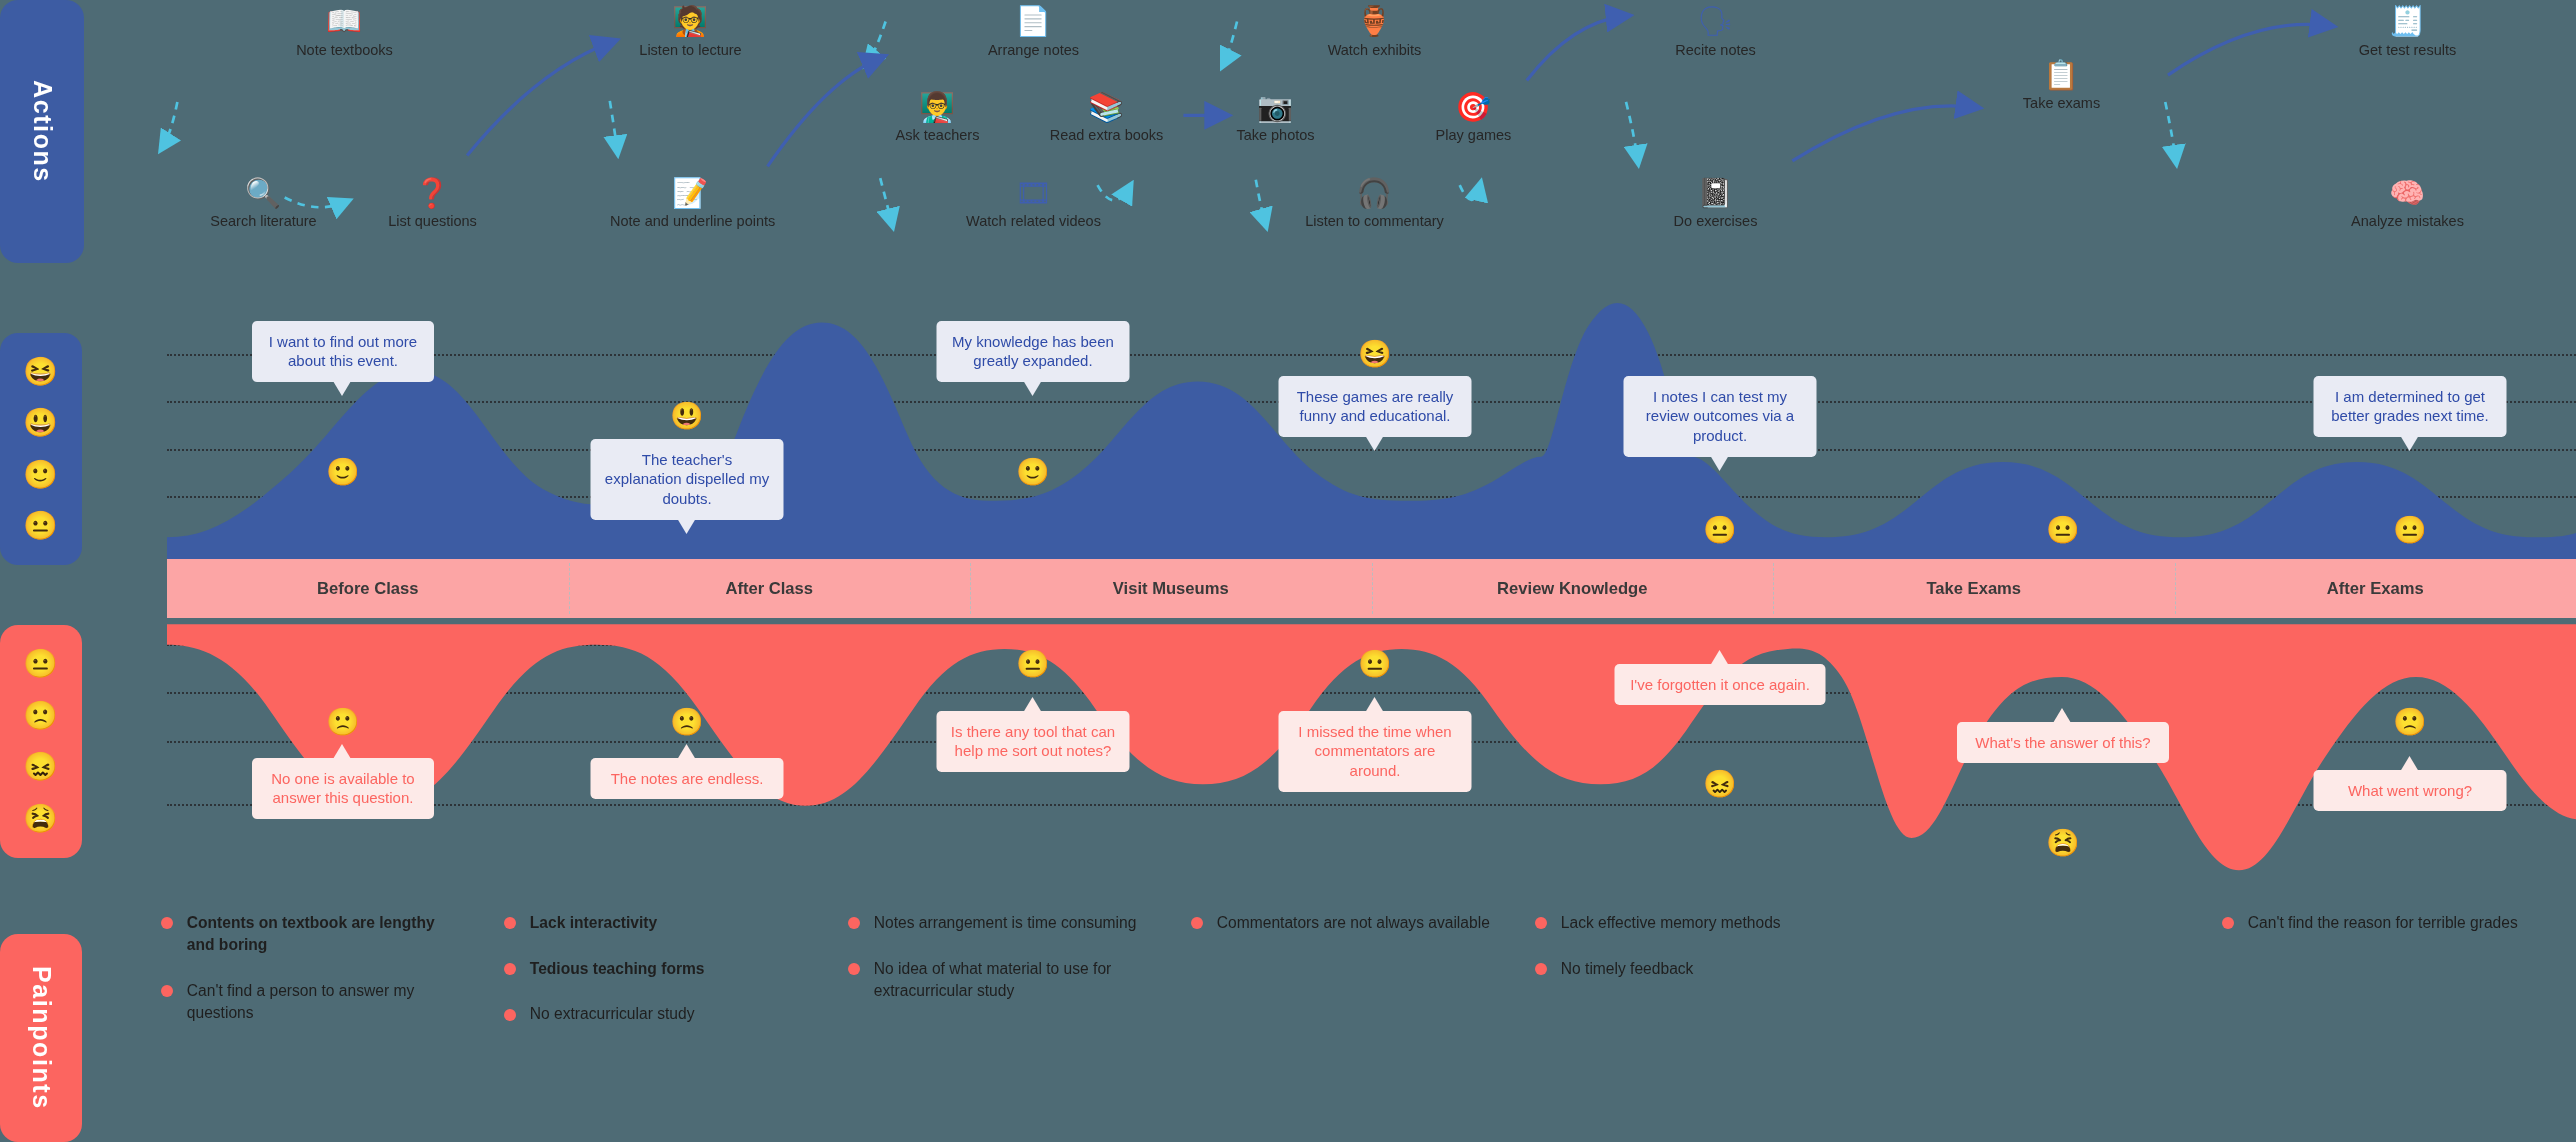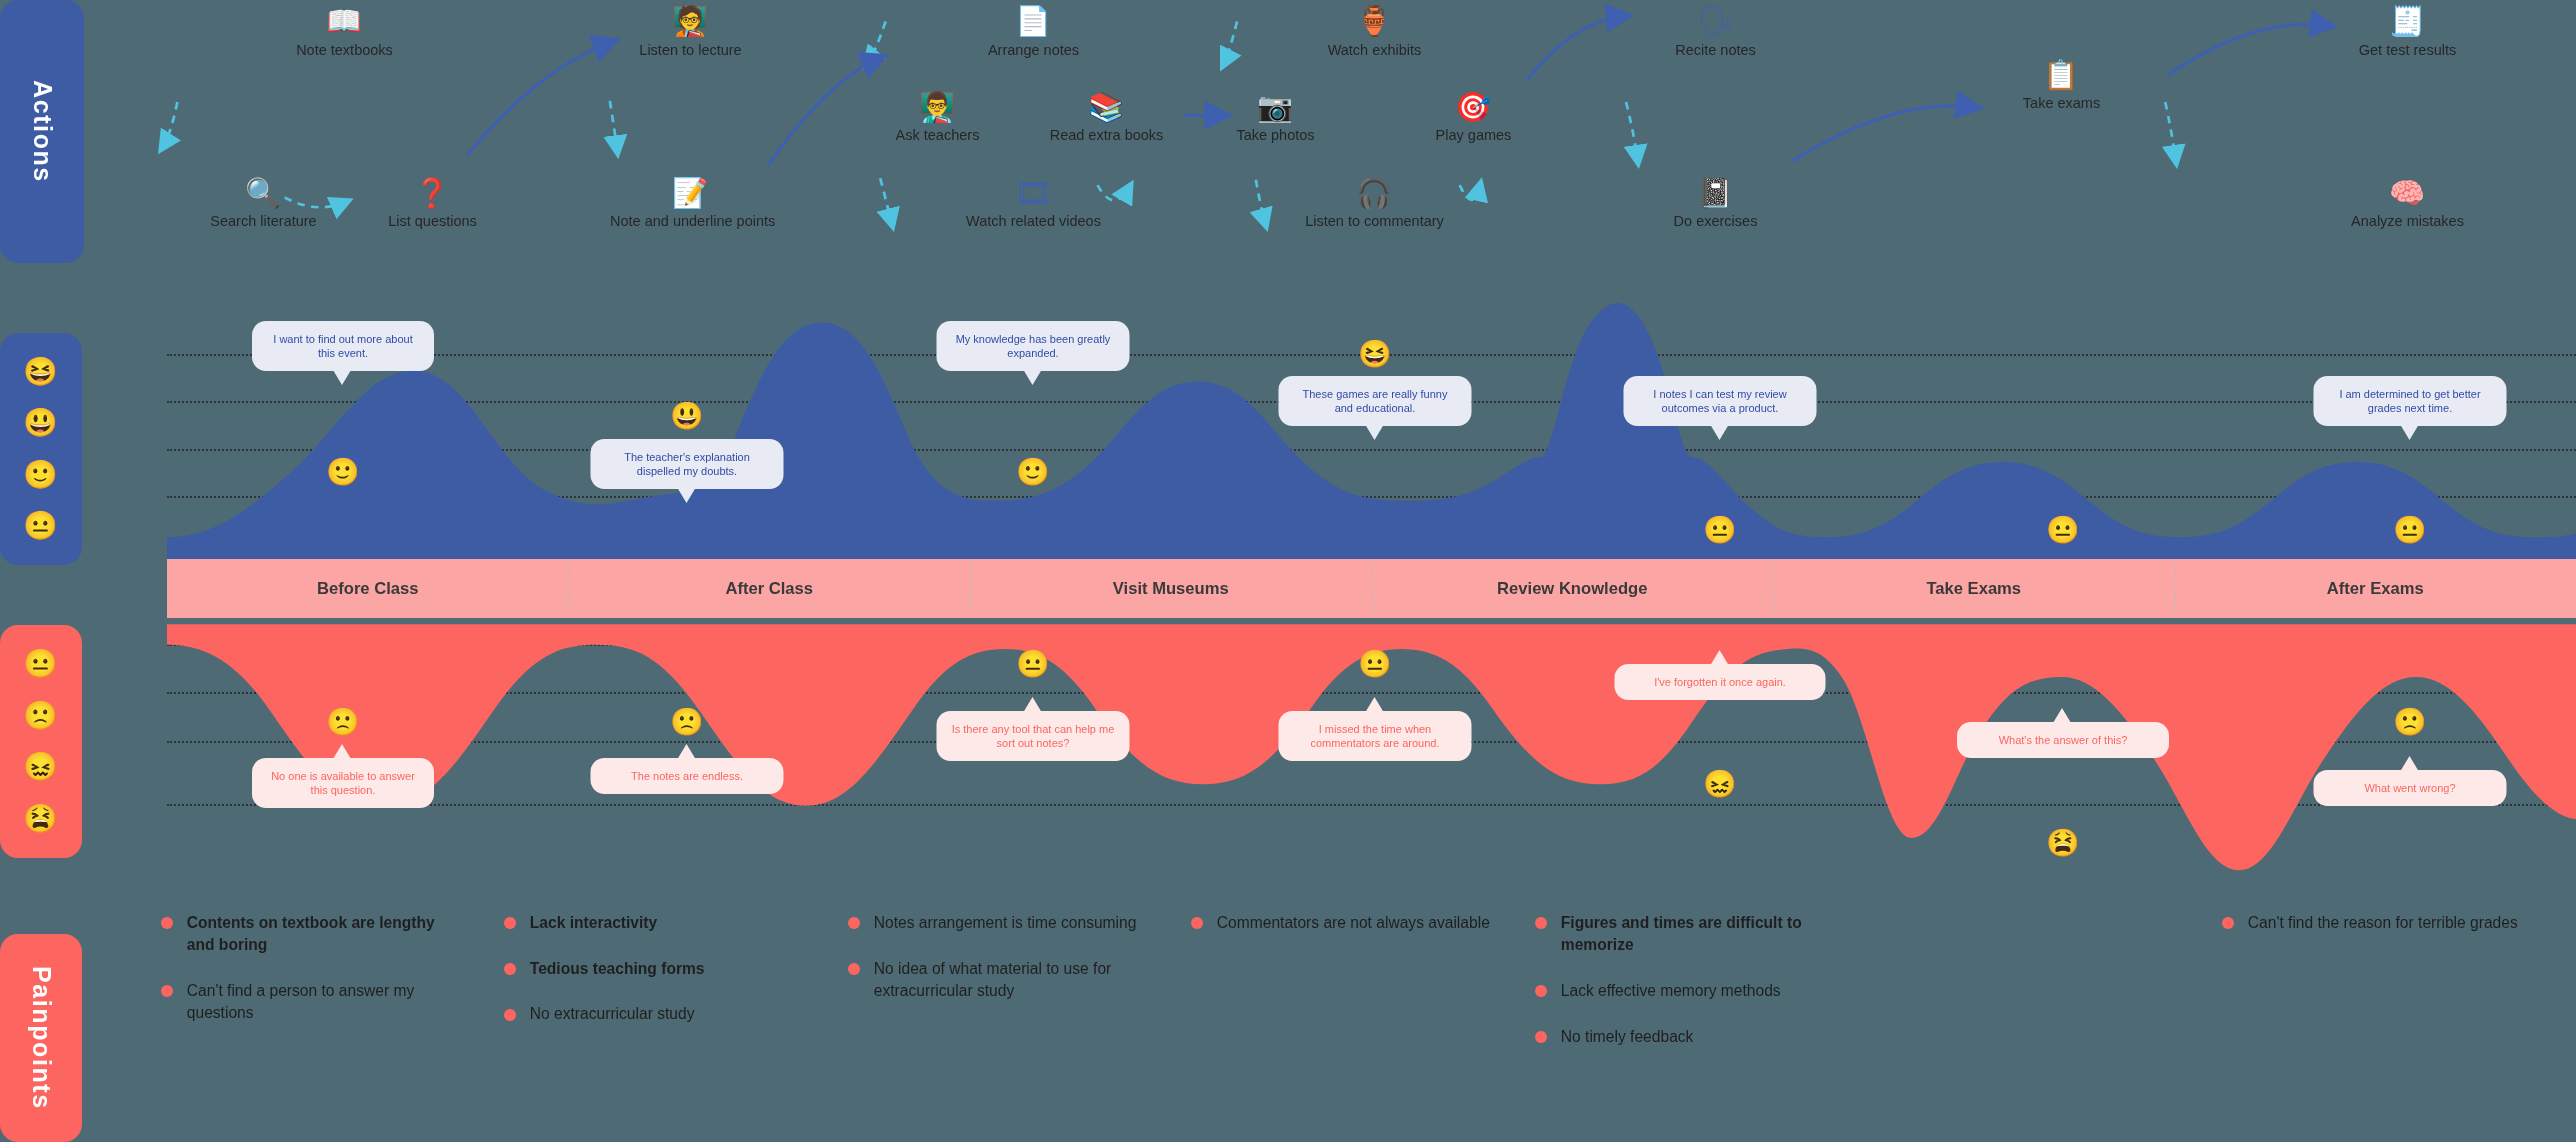--- a/index.html
+++ b/index.html
@@ -83,24 +83,24 @@
   
   .gridline {
     position: absolute; left: 167px; width: 2409px;
     border-top: 2.7px dotted #2b2f33;
     opacity: .92;
   }
 
   
   .bubble {
     position: absolute;
-    border-radius: 14px;
+    border-radius: 5px;
     padding: 10.7px 14px;
     text-align: center;
-    font-size: 11px;
+    font-size: 15px;
     line-height: 1.32;
     transform: translateX(-50%);
   }
   .bubble.pos { background: #e9ebf4; color: #2f4ba8; }
   .bubble.neg { background: #fdeae8; color: #fc6560; }
   .bubble .tail {
     position: absolute; left: 50%; margin-left: -9.7px;
     width: 0; height: 0;
     border-left: 9.7px solid transparent;
     border-right: 9.7px solid transparent;
@@ -383,24 +383,20 @@
       </div>
       <div class="pp-col" style="left: 1030px;">
         <div class="pp-item">
           <span class="pp-dot"></span>
           <span class="pp-text">Commentators are not always available</span>
         </div>
       </div>
       <div class="pp-col" style="left: 1374px;">
         <div class="pp-item">
           <span class="pp-dot"></span>
-          <span class="pp-text bold">Figures and times are difficult to memorize</span>
-        </div>
-        <div class="pp-item">
-          <span class="pp-dot"></span>
           <span class="pp-text">Lack effective memory methods</span>
         </div>
         <div class="pp-item">
           <span class="pp-dot"></span>
           <span class="pp-text">No timely feedback</span>
         </div>
       </div>
       <div class="pp-col" style="left: 1717px;"></div>
       <div class="pp-col" style="left: 2061px;">
         <div class="pp-item">

